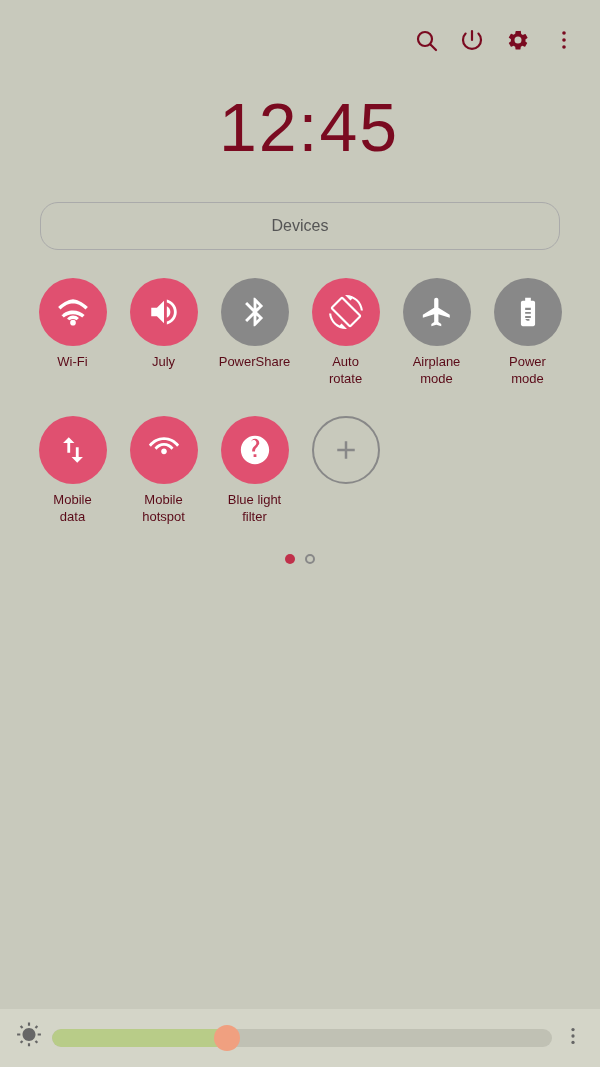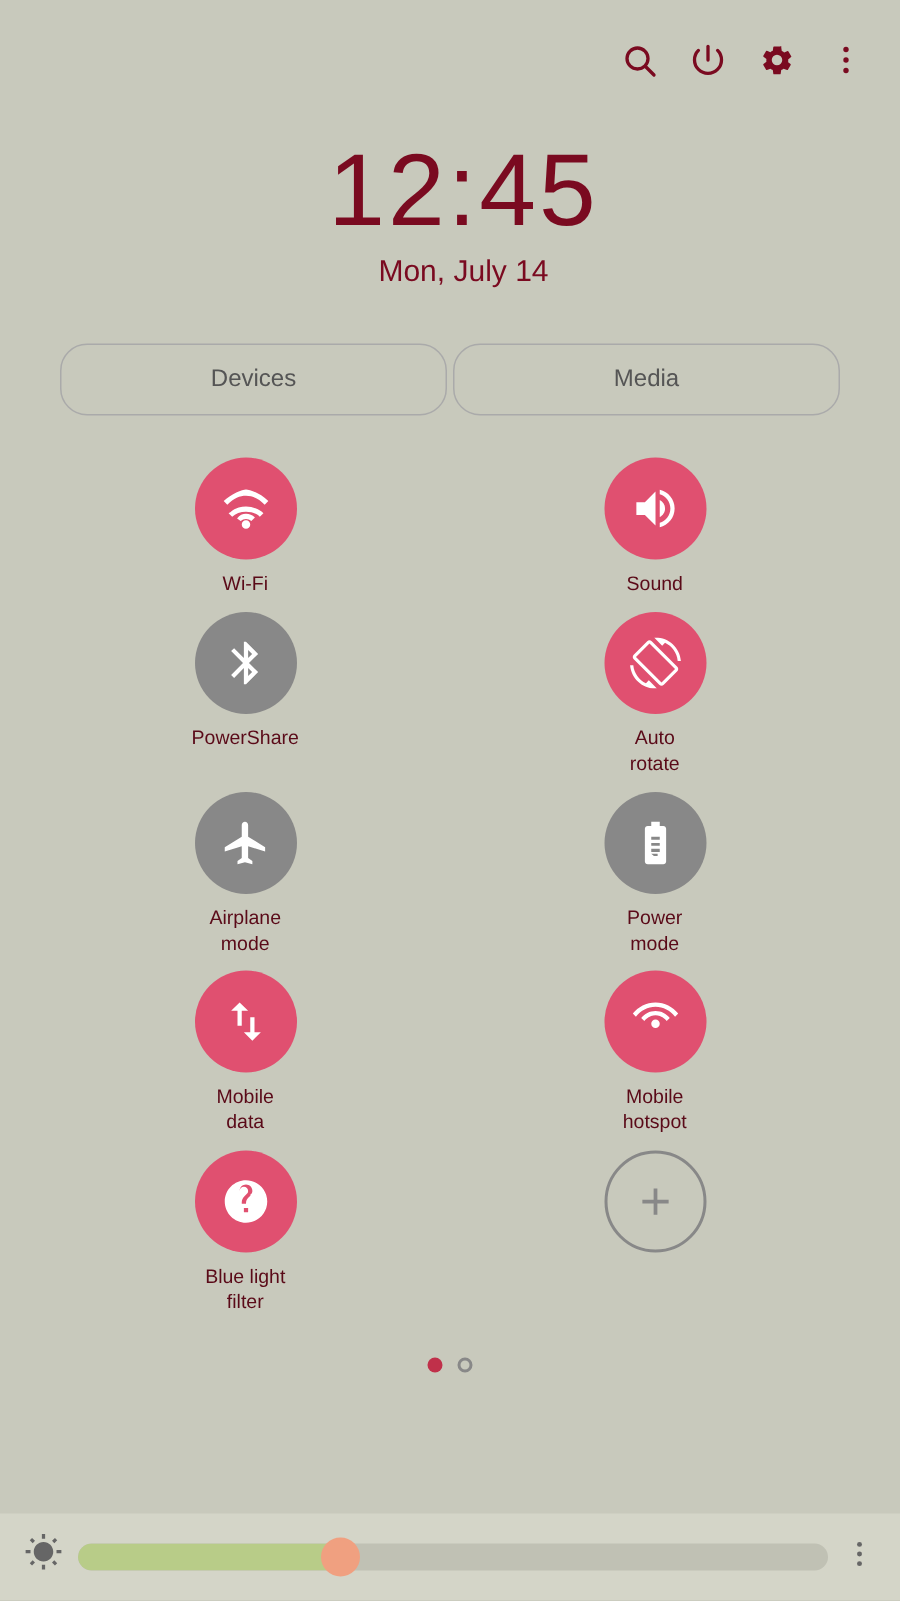--- a/index.html
+++ b/index.html
@@ -60,22 +60,22 @@
       border: 1.5px solid #aaa;
       border-radius: 18px;
       color: #555;
       font-size: 16px;
       cursor: pointer;
       text-align: center;
     }
 
     .quick-tiles {
       display: grid;
-      grid-template-columns: repeat(2, 1fr);
-      gap: 10px 6px;
+      grid-template-columns: repeat(6, 1fr);
+      gap: 28px 6px;
       padding: 18px 30px 10px;
     }
 
     .tile {
       display: flex;
       flex-direction: column;
       align-items: center;
       gap: 8px;
       cursor: pointer;
     }
@@ -185,46 +185,44 @@
     <svg width="24" height="24" viewBox="0 0 24 24" fill="#7a0a20">
       <circle cx="12" cy="5" r="1.8"></circle>
       <circle cx="12" cy="12" r="1.8"></circle>
       <circle cx="12" cy="19" r="1.8"></circle>
     </svg>
   </span>
 </div>
 
 <div class="clock-section">
   <div class="clock-time">12:45</div>
-  <div class="clock-date">Mon, July 14</div>
 </div>
 
 <div class="tab-row">
   <button class="tab-btn">Devices</button>
-  <button class="tab-btn">Media</button>
 </div>
 
 <div class="quick-tiles">
 
   <div class="tile">
     <div class="tile-icon active">
       <svg class="icon-svg" viewBox="0 0 24 24">
         <path d="M1.5 8.5C5.1 4.9 10.3 3 12 3s6.9 1.9 10.5 5.5l-1.7 1.7C17.7 7.1 14.9 6 12 6s-5.7 1.1-8.8 4.2L1.5 8.5zm10.5 13a2 2 0 1 1 0-4 2 2 0 0 1 0 4zm-4.2-4.8C9 15.1 10.4 14.5 12 14.5s3 .6 4.2 1.7l-1.7 1.7c-.7-.6-1.6-1-2.5-1s-1.8.4-2.5 1L7.8 16.7zm-3-3C5.8 12.3 8.8 11 12 11s6.2 1.3 8.2 3.2l-1.7 1.7C17 14.4 14.6 13.5 12 13.5s-5 .9-6.5 2.4l-1.7-1.7z"></path>
       </svg>
     </div>
     <span class="tile-label">Wi-Fi</span>
   </div>
 
   <div class="tile">
     <div class="tile-icon active">
       <svg class="icon-svg" viewBox="0 0 24 24">
         <path d="M3 9v6h4l5 5V4L7 9H3zm13.5 3c0-1.77-1-3.29-2.5-4.03v8.05c1.48-.73 2.5-2.25 2.5-4.02zM14 3.23v2.06c2.89.86 5 3.54 5 6.71s-2.11 5.85-5 6.71v2.06c4.01-.91 7-4.49 7-8.77s-2.99-7.86-7-8.77z"></path>
       </svg>
     </div>
-    <span class="tile-label">Sound</span>
+    <span class="tile-label">July</span>
   </div>
 
   <div class="tile">
     <div class="tile-icon inactive">
       <svg class="icon-svg" viewBox="0 0 24 24">
         <path d="M17.71 7.71L12 2h-1v7.59L6.41 5 5 6.41 10.59 12 5 17.59 6.41 19 11 14.41V22h1l5.71-5.71-4.3-4.29 4.3-4.29zM13 5.83l1.88 1.88L13 9.59V5.83zm1.88 10.46L13 18.17v-3.76l1.88 1.88z"></path>
       </svg>
     </div>
     <span class="tile-label">PowerShare</span>
   </div>

